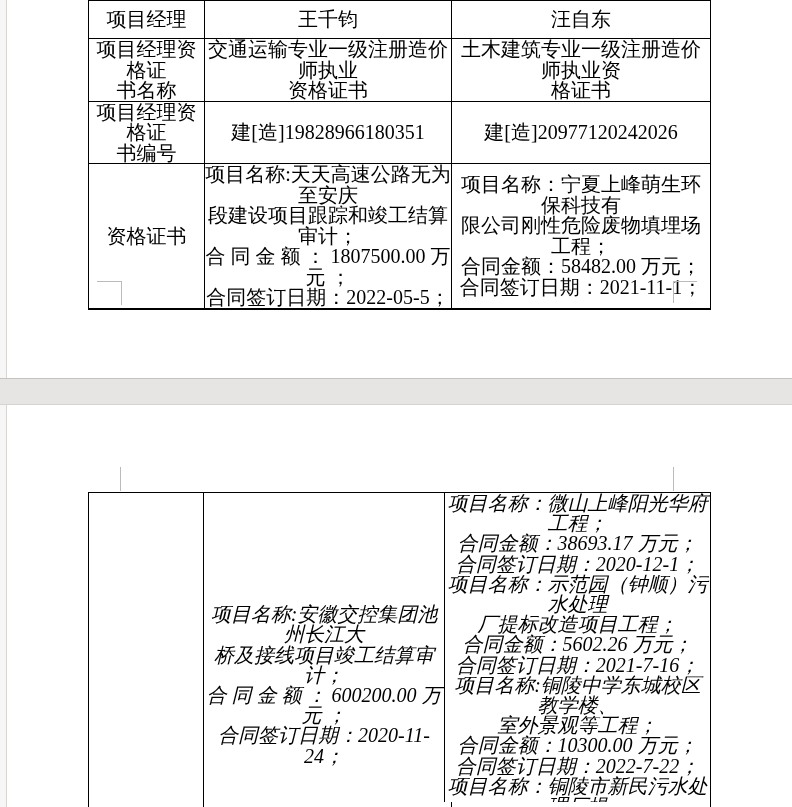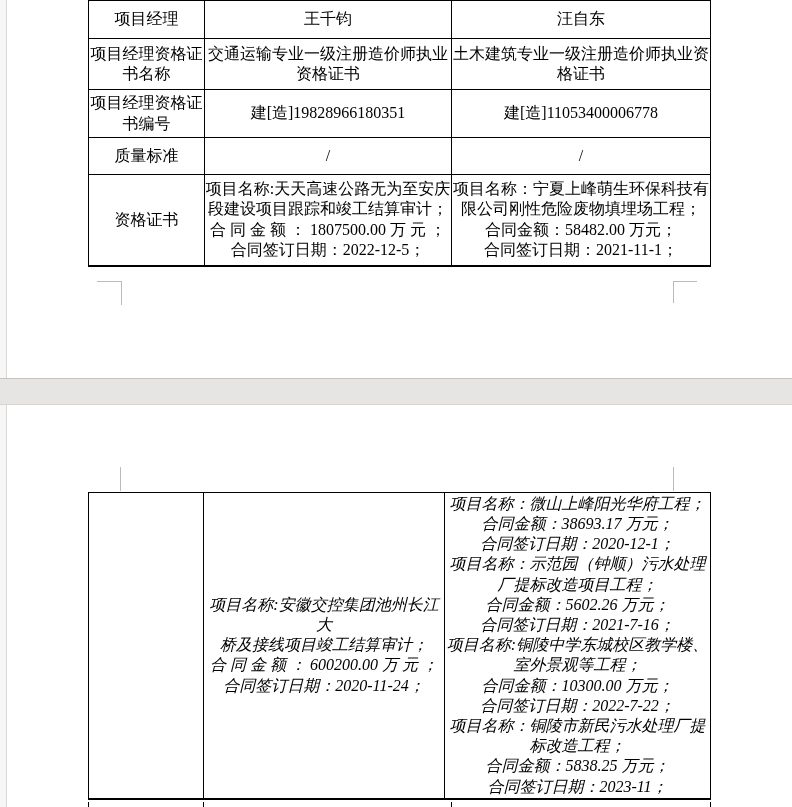--- a/index.html
+++ b/index.html
@@ -17,21 +17,21 @@
   .corner{position:absolute;box-sizing:border-box;}
   .corner.bl{left:97px;top:281px;width:25px;height:24px;border-top:1px solid #bdbab7;border-right:1px solid #bdbab7;}
   .corner.br{left:673px;top:281px;width:24px;height:22px;border-top:1px solid #bdbab7;border-left:1px solid #bdbab7;}
   .vmark{position:absolute;width:1px;height:24px;background:#bdbab7;}
   .vmark.l{left:120px;top:467px;}
   .vmark.r{left:673px;top:467px;}
 
   table.doc{position:absolute;border-collapse:collapse;table-layout:fixed;background:#fff;}
   table.doc td{
     border:1px solid #000;padding:0;overflow:hidden;
-    font-size:16px;line-height:20.5px;vertical-align:middle;text-align:center;
+    font-size:20px;line-height:20.5px;vertical-align:middle;text-align:center;
   }
   #t1{left:88px;top:0;width:622px;}
   #t1 tr.last td{border-bottom-width:2px;}
   td.wrapc{white-space:pre-wrap;}
   td.multi{
     white-space:pre-wrap;text-align:left;vertical-align:top;
     padding:2px 1px 0 2px;font-size:15px;line-height:20.3px;
   }
   #t2a{left:88px;top:492px;width:622px;}
   #t2a td{border-bottom-width:2px;font-style:italic;}
@@ -63,33 +63,28 @@
 书名称</td>
       <td class="wrapc">交通运输专业一级注册造价师执业
 资格证书</td>
       <td class="wrapc">土木建筑专业一级注册造价师执业资
 格证书</td>
     </tr>
     <tr style="height:48px">
       <td class="wrapc">项目经理资格证
 书编号</td>
       <td>建[造]19828966180351</td>
-      <td>建[造]11053400006778</td>
-    </tr>
-    <tr style="height:37px">
-      <td>质量标准</td>
-      <td>/</td>
-      <td>/</td>
+      <td>建[造]20977120242026</td>
     </tr>
     <tr style="height:91px" class="last">
       <td>资格证书</td>
       <td class="multi">项目名称:天天高速公路无为至安庆
 段建设项目跟踪和竣工结算审计；
 合 同 金 额 ： 1807500.00 万 元 ；
-合同签订日期：2022-12-5；</td>
+合同签订日期：2022-05-5；</td>
       <td class="multi">项目名称：宁夏上峰萌生环保科技有
 限公司刚性危险废物填埋场工程；
 合同金额：58482.00 万元；
 合同签订日期：2021-11-1；</td>
     </tr>
   </tbody>
     </table>
 
   <div class="corner bl"></div>
   <div class="corner br"></div>

